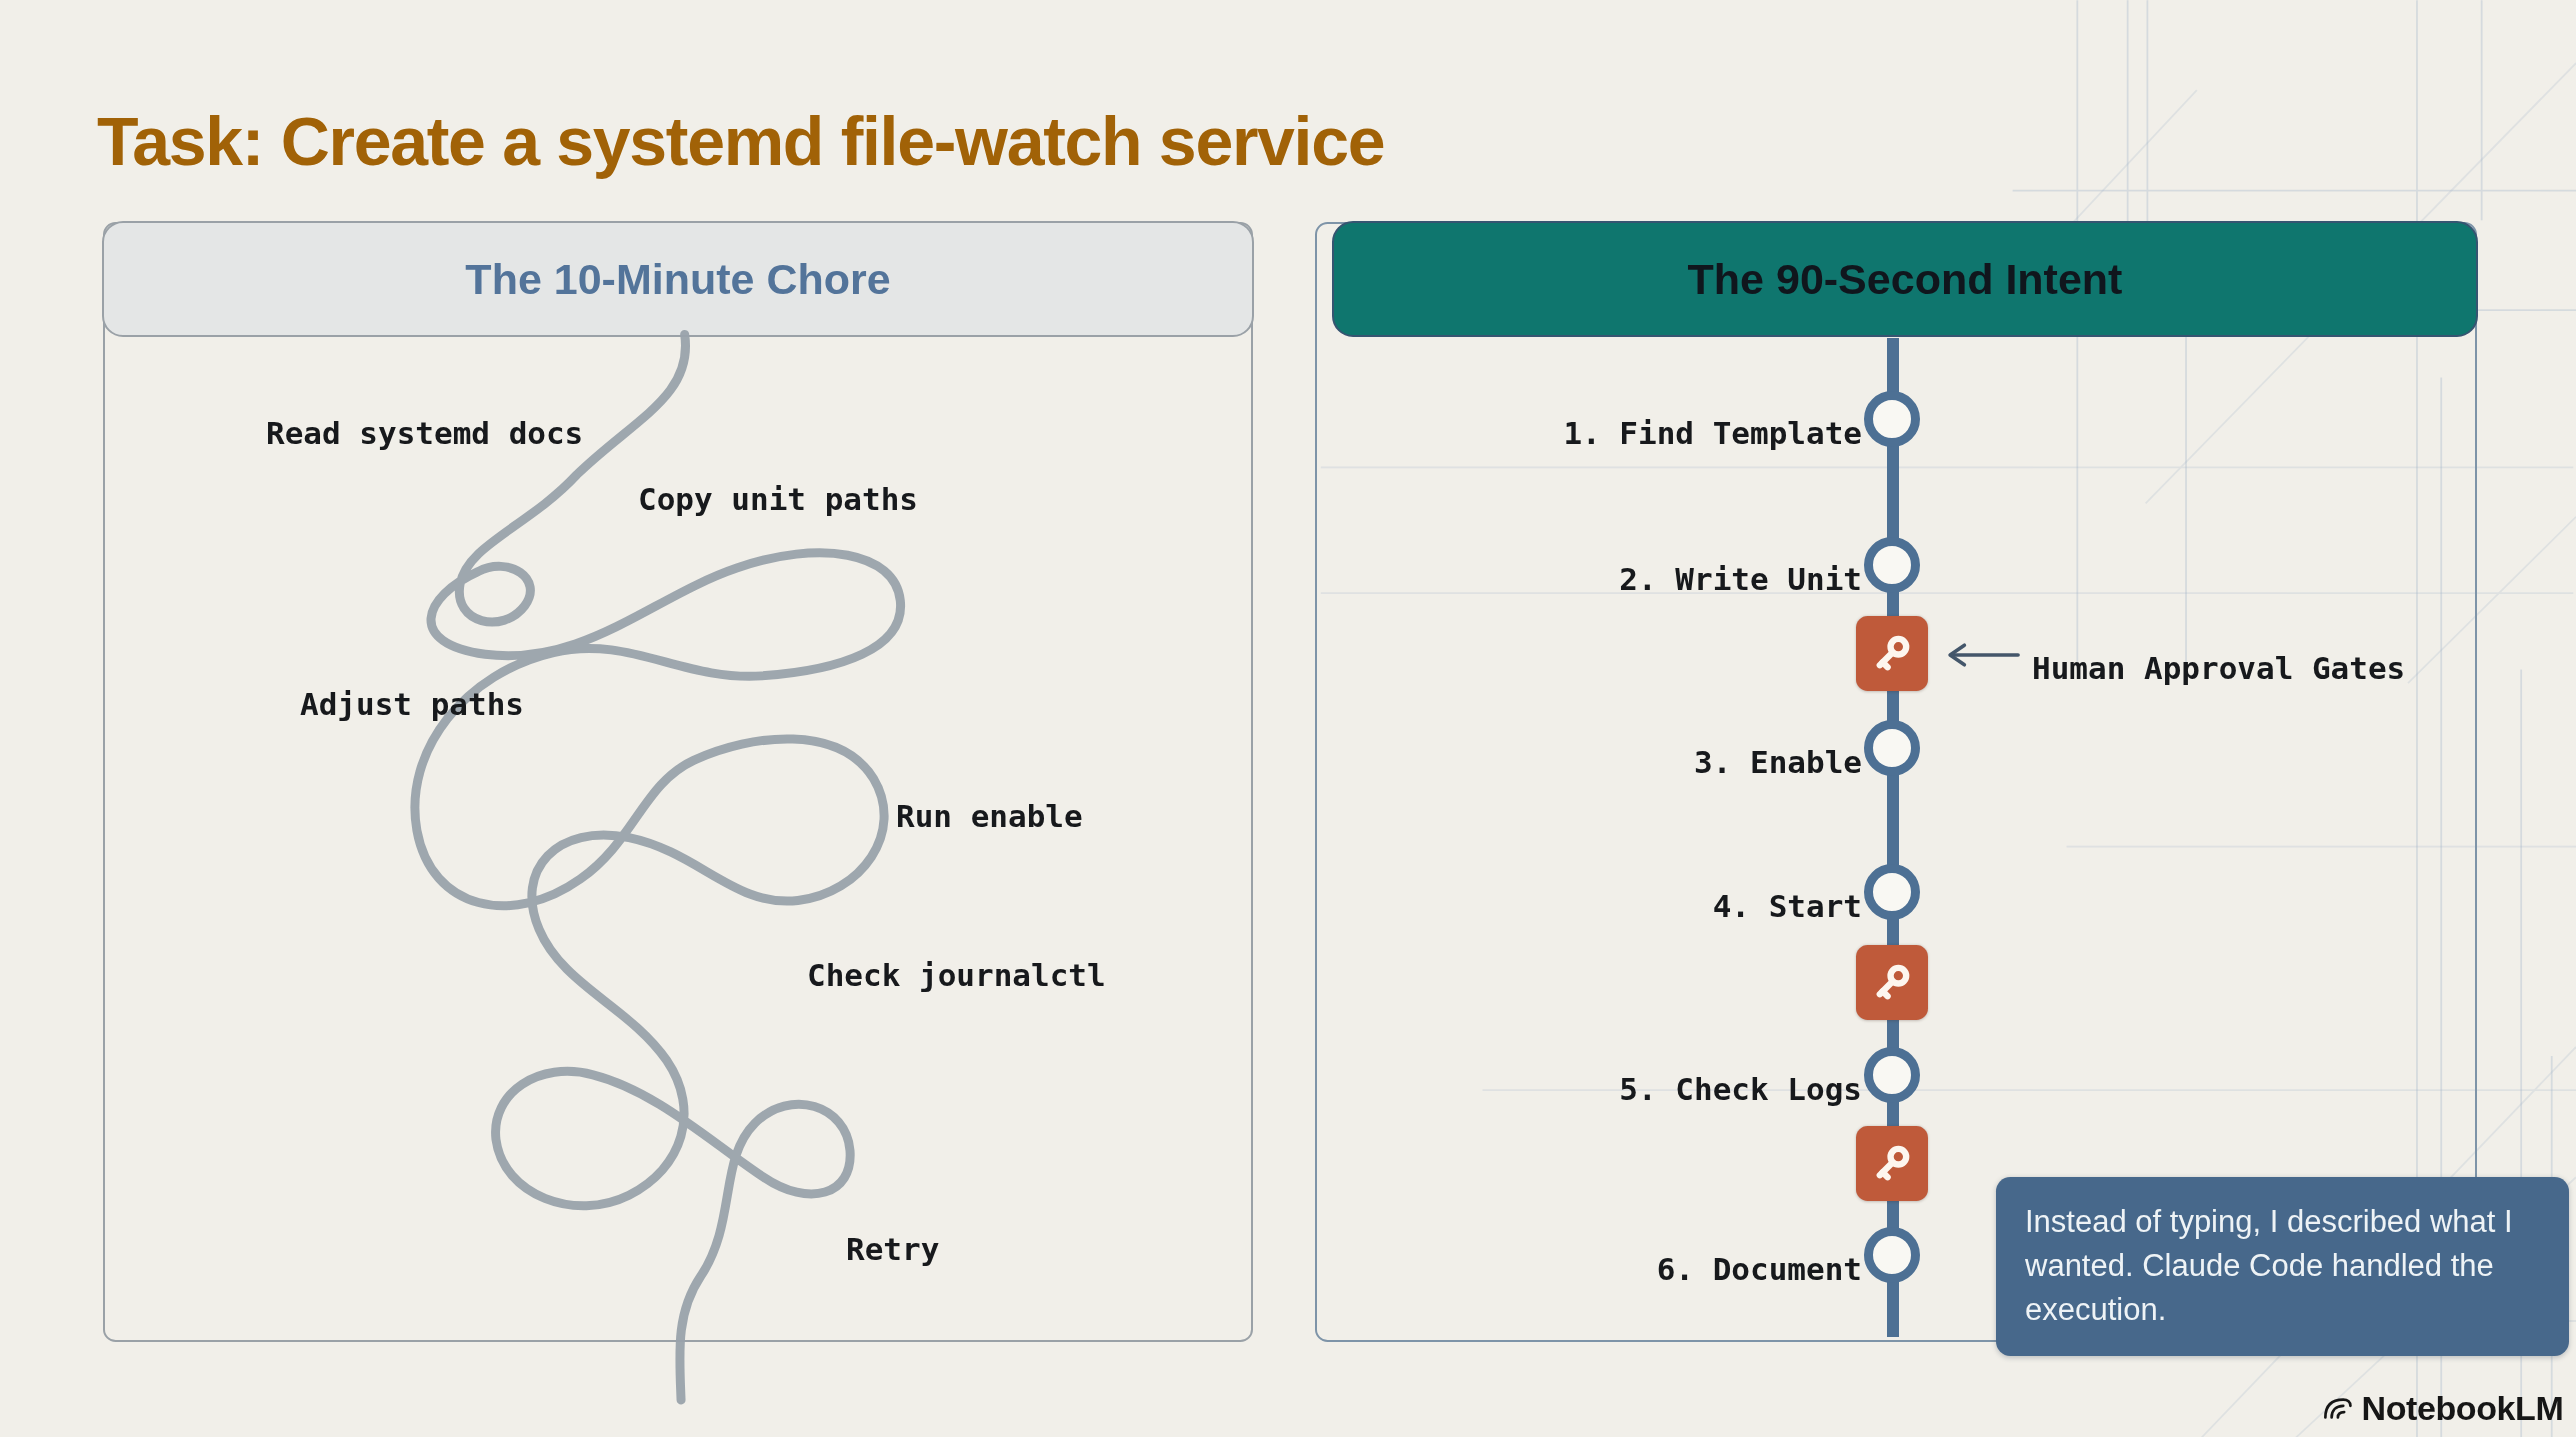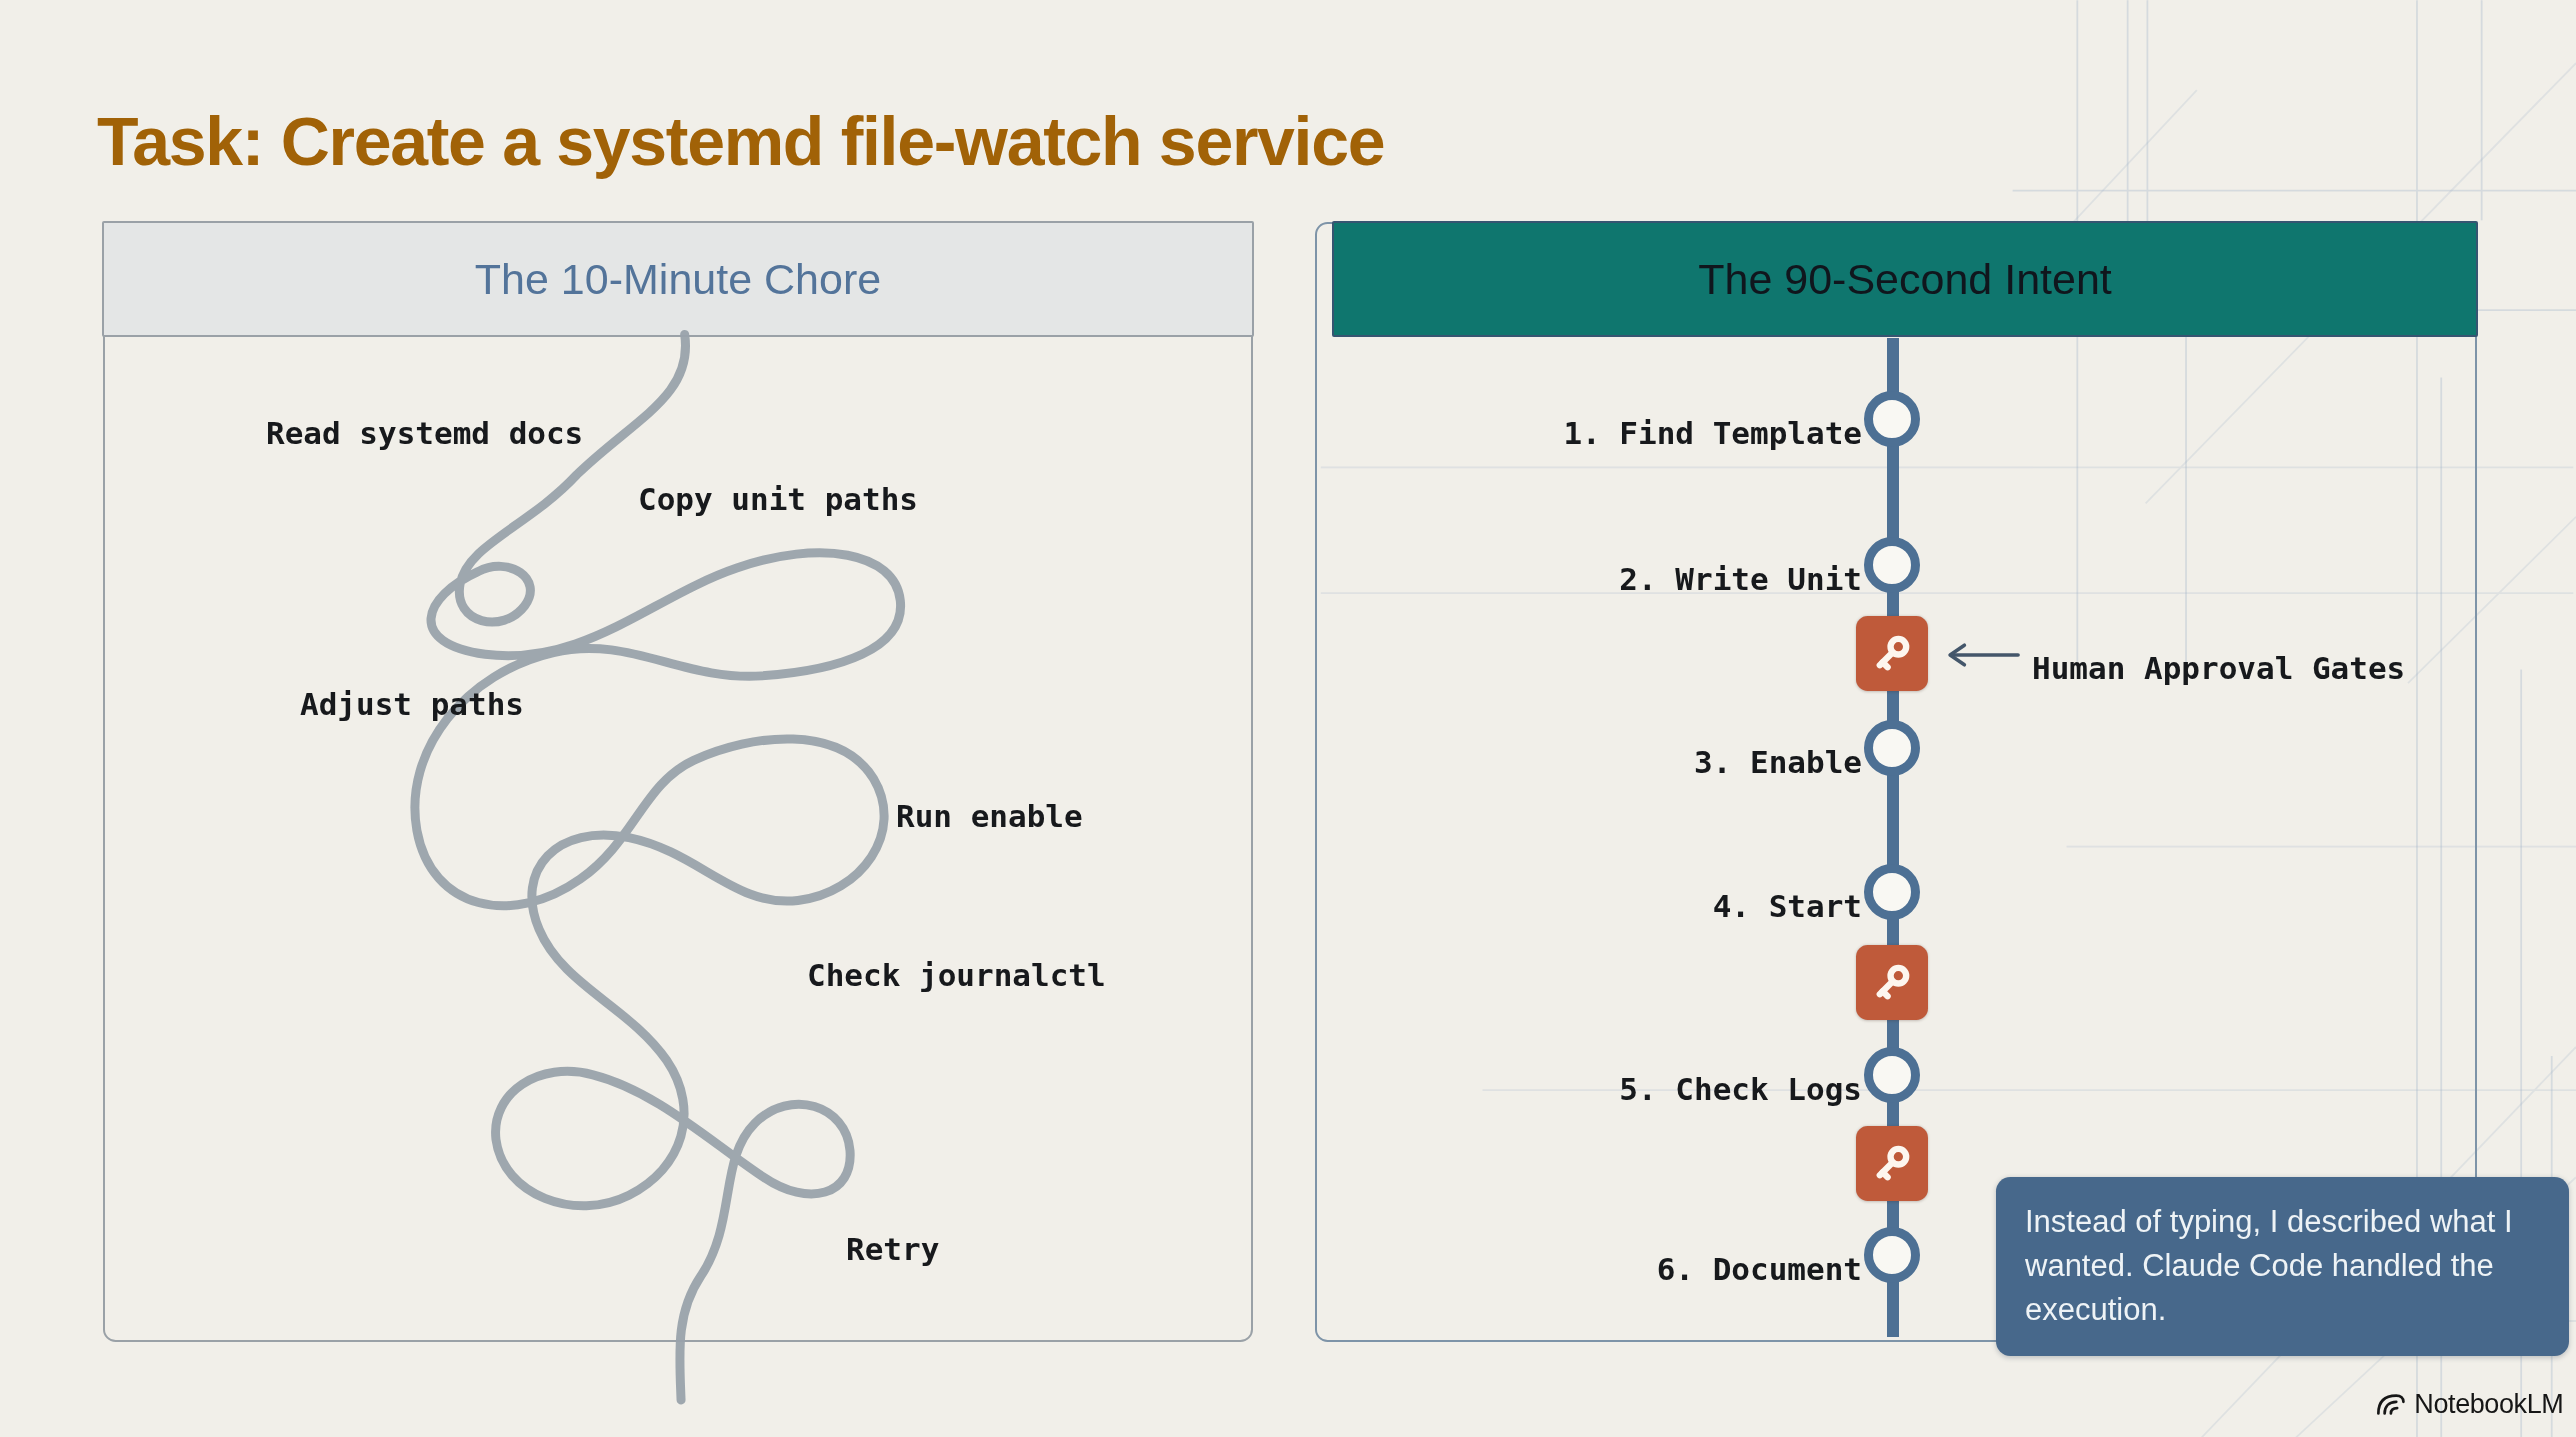--- a/index.html
+++ b/index.html
@@ -11,21 +11,21 @@
   
   .title{position:absolute;left:97px;top:56px;font-size:68px;font-weight:700;
          letter-spacing:-1.3px;color:#a16207;}
 
   
   .panel{position:absolute;top:222px;height:1116px;border-radius:12.6px;z-index:1;}
   .panel-left{left:103px;width:1146px;border:2.7px solid #9aa1a7;}
   .panel-right{left:1315px;width:1158px;border:2.7px solid #7e94a8;}
   .panel-header{position:absolute;left:-2.7px;right:-2.7px;top:-2.7px;height:112px;
                 display:flex;align-items:center;justify-content:center;
-                font-size:43px;font-weight:400;border-radius:2px;}
+                font-size:43px;font-weight:700;border-radius:21px;}
   .panel-left .panel-header{background:#e4e6e6;border:2.7px solid #9aa1a7;color:#53749a;}
   .panel-right .panel-header{background:#0f766e;border:2.7px solid #365571;color:#10161d;margin-left:18px;}
 
   
   .mono{position:absolute;font-family:"DejaVu Sans Mono","Liberation Mono",monospace;
         font-size:31px;font-weight:600;color:#17191c;line-height:36px;white-space:pre-line;
         z-index:3;margin-top:14px;}
   .mono.center{text-align:center;}
   .mono.right{text-align:right;}
 
@@ -42,21 +42,21 @@
   .gate-note{position:absolute;left:2032px;top:636px;z-index:3;}
   .gate-arrow{position:absolute;left:1939px;top:638px;z-index:3;}
 
   
   .callout{position:absolute;left:1996px;top:1177px;width:573px;box-sizing:border-box;
            background:#47688b;border-radius:14.4px;padding:23.4px 29px;z-index:4;
            font-size:31px;line-height:1.42;color:#eef3f6;box-shadow:0 1.8px 5.4px rgba(40,55,75,.25);}
 
   
   .footer{position:absolute;right:12.6px;top:1389px;display:flex;align-items:center;gap:7.2px;z-index:4;}
-  .footer .brand{font-size:27px;font-weight:400;color:#161616;letter-spacing:-0.4px;}
+  .footer .brand{font-size:34px;font-weight:700;color:#161616;letter-spacing:-0.4px;}
 
   .z0{z-index:0;} .z2{z-index:2;}
 </style>
 </head>
 <body>
 
 <div class="stage">
 
   <svg class="abs z0" width="2576" height="1438" viewBox="0 0 2867 1600" style="left:0;top:0;" stroke="#9fb2c8" fill="none">
     <g stroke-width="2" opacity="0.33">

